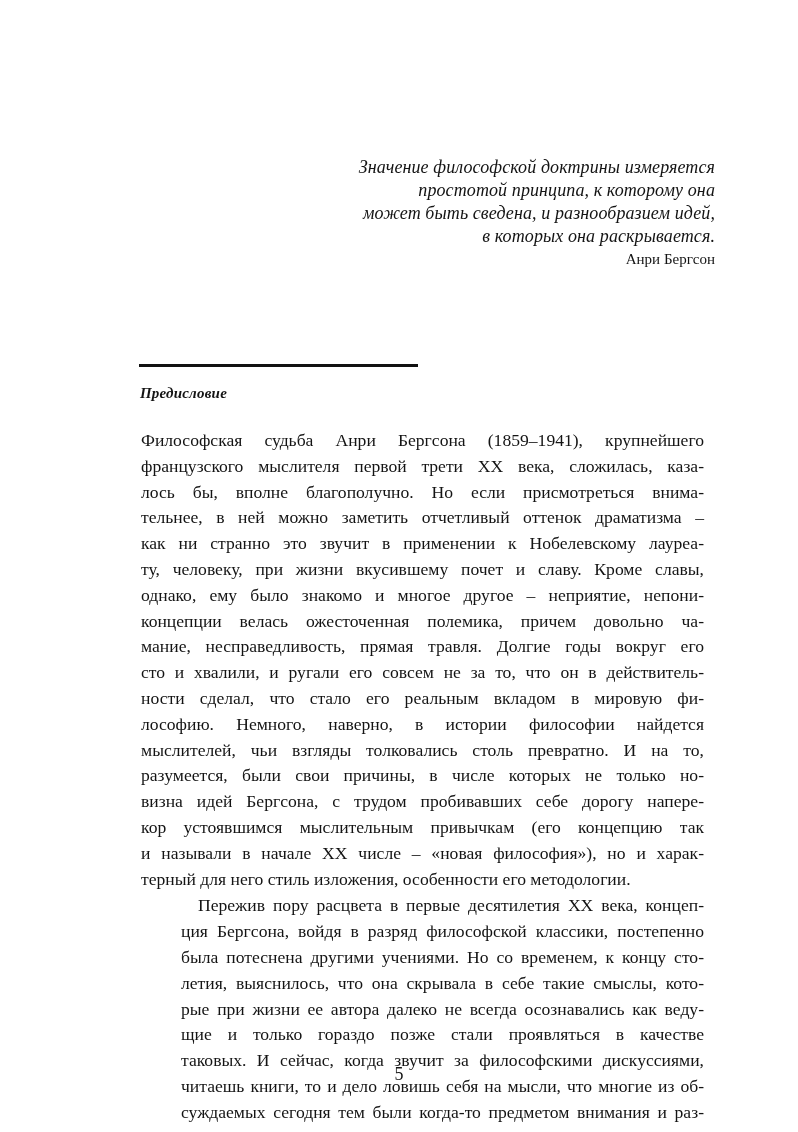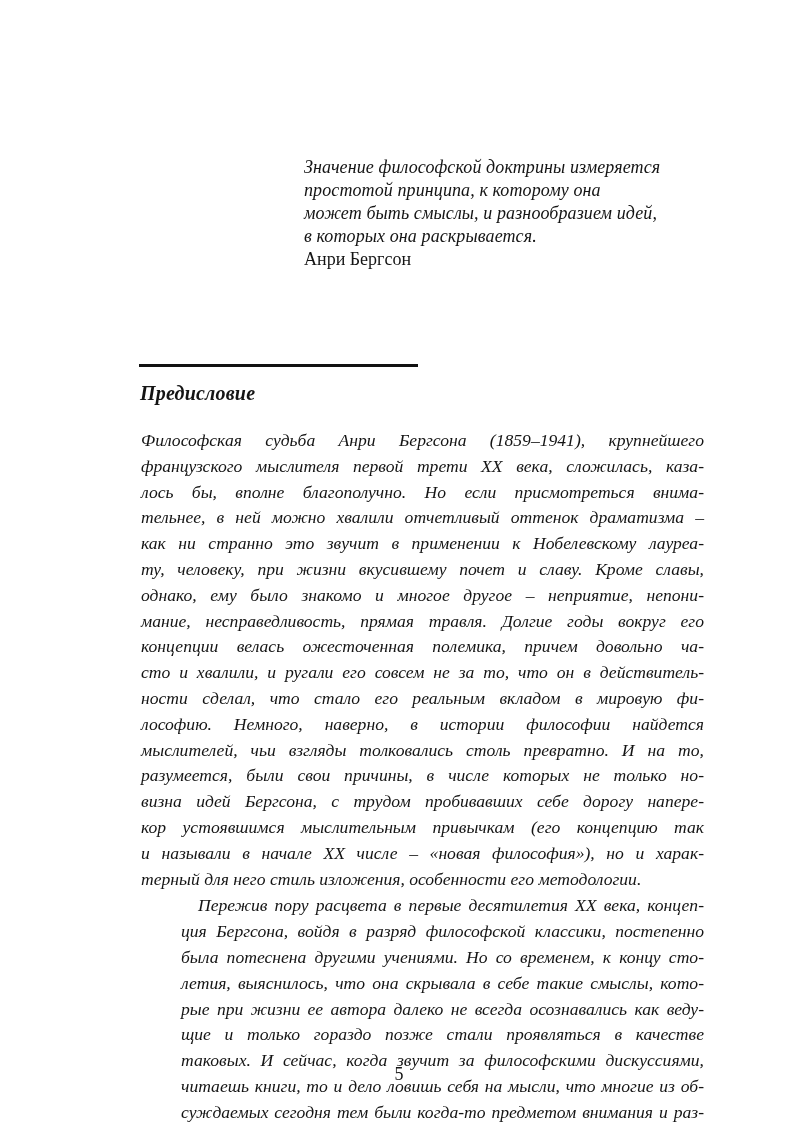--- a/index.html
+++ b/index.html
@@ -17,52 +17,53 @@
     }
     .page {
       position: absolute;
       left: 0; top: 0;
       width: 798px;
       height: 1132px;
     }
     
     .epigraph {
       position: absolute;
-      left: 304px;
+      left: 315px;
       top: 156px;
       width: 400px;
+      text-align: right;
     }
     .epigraph-line {
       display: block;
       font-style: italic;
       font-size: 18px;
       line-height: 23px;
       letter-spacing: 0.1px;
     }
     .epigraph-author {
       display: block;
-      font-size: 18px;
+      font-size: 15px;
       line-height: 23px;
       margin-top: 0px;
     }
     
     .section-rule {
       position: absolute;
       left: 139px;
       top: 364px;
       width: 279px;
       height: 3px;
       background: #111111;
     }
     .section-heading {
       position: absolute;
       left: 140px;
       top: 378px;
       margin: 0;
-      font-size: 20px;
+      font-size: 15px;
       font-weight: bold;
       font-style: italic;
       line-height: 30px;
       letter-spacing: 0.2px;
     }
     
     .body-text {
       position: absolute;
       left: 141px;
       top: 428px;
@@ -85,21 +86,20 @@
     }
     .line.indent {
       padding-left: 17px;
     }
     .line-inner {
       display: inline-block;
       width: 100%;
       text-align: justify;
       text-align-last: justify;
       white-space: normal;
-      font-style: italic;
     }
     .line.indent .line-inner {
       width: calc(100% - 0px);
     }
     .line.last .line-inner {
       text-align-last: left;
     }
     .paragraph + .paragraph {
       margin-top: 1px;
       margin-left: 40px;
@@ -115,39 +115,39 @@
     }
   </style>
 </head>
 <body>
 
 <div class="page">
 
   <div class="epigraph">
     <span class="epigraph-line">Значение философской доктрины измеряется</span>
     <span class="epigraph-line">простотой принципа, к которому она</span>
-    <span class="epigraph-line">может быть смыслы, и разнообразием идей,</span>
+    <span class="epigraph-line">может быть сведена, и разнообразием идей,</span>
     <span class="epigraph-line">в которых она раскрывается.</span>
     <span class="epigraph-author">Анри Бергсон</span>
   </div>
 
   <div class="section-rule"></div>
   <h2 class="section-heading">Предисловие</h2>
 
   <div class="body-text">
     <p class="paragraph">
       <span class="line"><span class="line-inner">Философская судьба Анри Бергсона (1859–1941), крупнейшего</span></span>
       <span class="line"><span class="line-inner">французского мыслителя первой трети XX века, сложилась, каза-</span></span>
       <span class="line"><span class="line-inner">лось бы, вполне благополучно. Но если присмотреться внима-</span></span>
-      <span class="line"><span class="line-inner">тельнее, в ней можно хвалили отчетливый оттенок драматизма –</span></span>
+      <span class="line"><span class="line-inner">тельнее, в ней можно заметить отчетливый оттенок драматизма –</span></span>
       <span class="line"><span class="line-inner">как ни странно это звучит в применении к Нобелевскому лауреа-</span></span>
       <span class="line"><span class="line-inner">ту, человеку, при жизни вкусившему почет и славу. Кроме славы,</span></span>
       <span class="line"><span class="line-inner">однако, ему было знакомо и многое другое – неприятие, непони-</span></span>
+      <span class="line"><span class="line-inner">концепции велась ожесточенная полемика, причем довольно ча-</span></span>
       <span class="line"><span class="line-inner">мание, несправедливость, прямая травля. Долгие годы вокруг его</span></span>
-      <span class="line"><span class="line-inner">концепции велась ожесточенная полемика, причем довольно ча-</span></span>
       <span class="line"><span class="line-inner">сто и хвалили, и ругали его совсем не за то, что он в действитель-</span></span>
       <span class="line"><span class="line-inner">ности сделал, что стало его реальным вкладом в мировую фи-</span></span>
       <span class="line"><span class="line-inner">лософию. Немного, наверно, в истории философии найдется</span></span>
       <span class="line"><span class="line-inner">мыслителей, чьи взгляды толковались столь превратно. И на то,</span></span>
       <span class="line"><span class="line-inner">разумеется, были свои причины, в числе которых не только но-</span></span>
       <span class="line"><span class="line-inner">визна идей Бергсона, с трудом пробивавших себе дорогу напере-</span></span>
       <span class="line"><span class="line-inner">кор устоявшимся мыслительным привычкам (его концепцию так</span></span>
       <span class="line"><span class="line-inner">и называли в начале XX числе – «новая философия»), но и харак-</span></span>
       <span class="line last"><span class="line-inner">терный для него стиль изложения, особенности его методологии.</span></span>
     </p>

